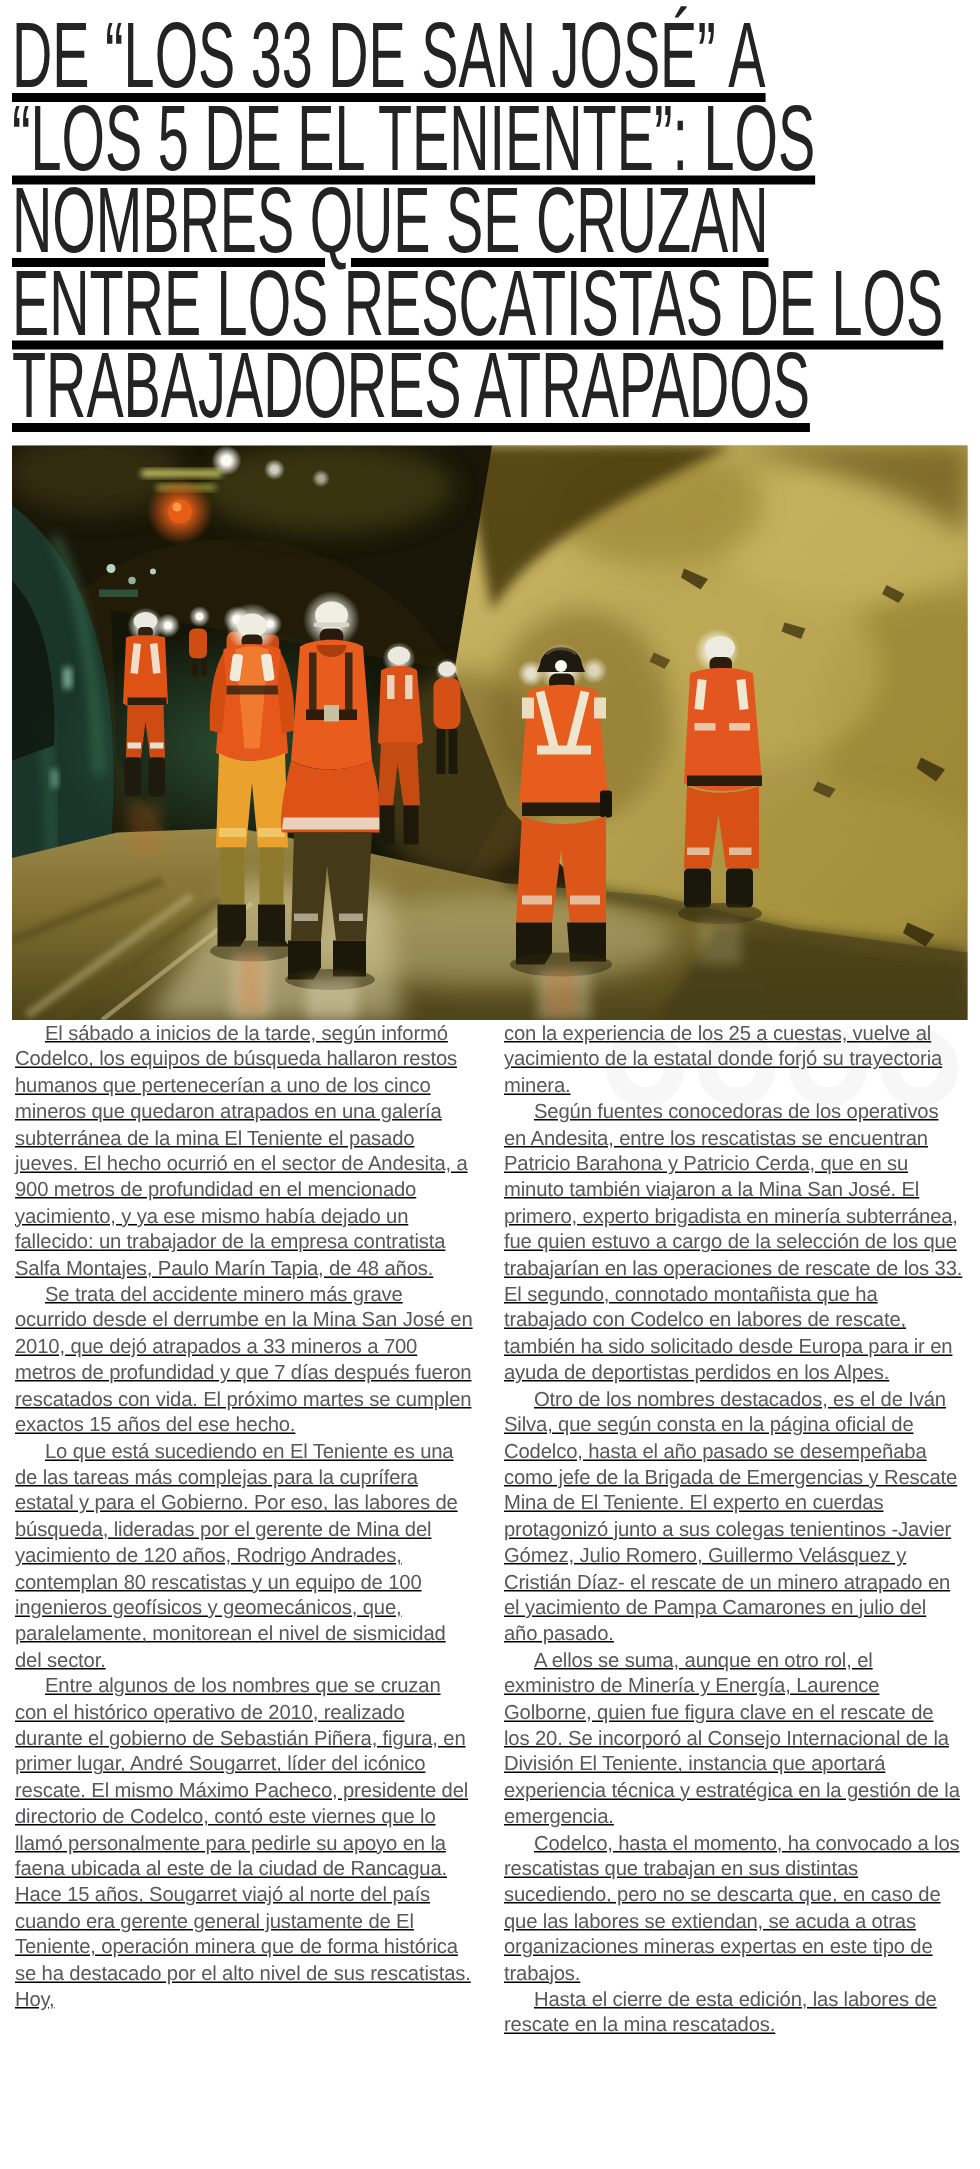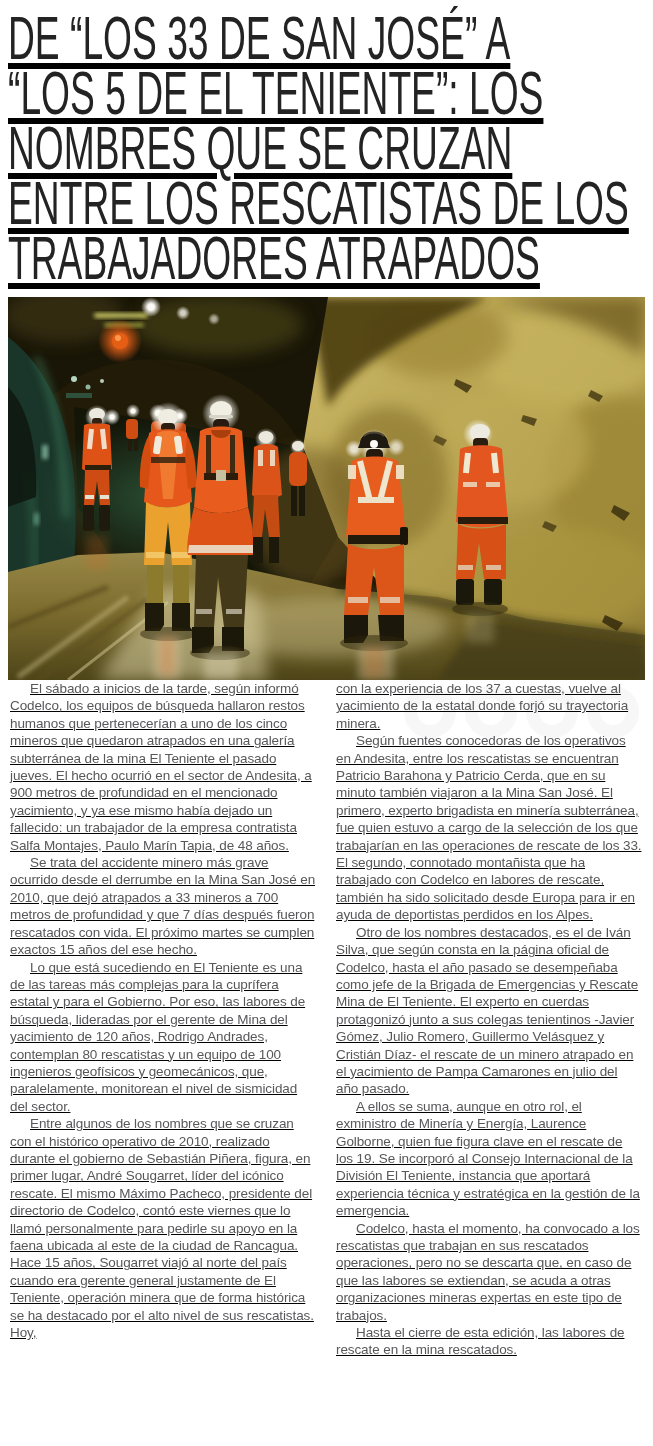--- a/index.html
+++ b/index.html
@@ -286,22 +286,22 @@
   </div>
 
   <div class="columns">
     <div class="col">
       <p>El sábado a inicios de la tarde, según informó Codelco, los equipos de búsqueda hallaron restos humanos que pertenecerían a uno de los cinco mineros que quedaron atrapados en una galería subterránea de la mina El Teniente el pasado jueves. El hecho ocurrió en el sector de Andesita, a 900 metros de profundidad en el mencionado yacimiento, y ya ese mismo había dejado un fallecido: un trabajador de la empresa contratista Salfa Montajes, Paulo Marín Tapia, de 48 años.</p>
       <p>Se trata del accidente minero más grave ocurrido desde el derrumbe en la Mina San José en 2010, que dejó atrapados a 33 mineros a 700 metros de profundidad y que 7 días después fueron rescatados con vida. El próximo martes se cumplen exactos 15 años del ese hecho.</p>
       <p>Lo que está sucediendo en El Teniente es una de las tareas más complejas para la cuprífera estatal y para el Gobierno. Por eso, las labores de búsqueda, lideradas por el gerente de Mina del yacimiento de 120 años, Rodrigo Andrades, contemplan 80 rescatistas y un equipo de 100 ingenieros geofísicos y geomecánicos, que, paralelamente, monitorean el nivel de sismicidad del sector.</p>
       <p>Entre algunos de los nombres que se cruzan con el histórico operativo de 2010, realizado durante el gobierno de Sebastián Piñera, figura, en primer lugar, André Sougarret, líder del icónico rescate. El mismo Máximo Pacheco, presidente del directorio de Codelco, contó este viernes que lo llamó personalmente para pedirle su apoyo en la faena ubicada al este de la ciudad de Rancagua. Hace 15 años, Sougarret viajó al norte del país cuando era gerente general justamente de El Teniente, operación minera que de forma histórica se ha destacado por el alto nivel de sus rescatistas. Hoy,</p>
     </div>
     <div class="col">
-      <p class="noindent">con la experiencia de los 37 a cuestas, vuelve al yacimiento de la estatal donde forjó su trayectoria minera.</p>
+      <p class="noindent">con la experiencia de los 25 a cuestas, vuelve al yacimiento de la estatal donde forjó su trayectoria minera.</p>
       <p>Según fuentes conocedoras de los operativos en Andesita, entre los rescatistas se encuentran Patricio Barahona y Patricio Cerda, que en su minuto también viajaron a la Mina San José. El primero, experto brigadista en minería subterránea, fue quien estuvo a cargo de la selección de los que trabajarían en las operaciones de rescate de los 33. El segundo, connotado montañista que ha trabajado con Codelco en labores de rescate, también ha sido solicitado desde Europa para ir en ayuda de deportistas perdidos en los Alpes.</p>
       <p>Otro de los nombres destacados, es el de Iván Silva, que según consta en la página oficial de Codelco, hasta el año pasado se desempeñaba como jefe de la Brigada de Emergencias y Rescate Mina de El Teniente. El experto en cuerdas protagonizó junto a sus colegas tenientinos -Javier Gómez, Julio Romero, Guillermo Velásquez y Cristián Díaz- el rescate de un minero atrapado en el yacimiento de Pampa Camarones en julio del año pasado.</p>
-      <p>A ellos se suma, aunque en otro rol, el exministro de Minería y Energía, Laurence Golborne, quien fue figura clave en el rescate de los 19. Se incorporó al Consejo Internacional de la División El Teniente, instancia que aportará experiencia técnica y estratégica en la gestión de la emergencia.</p>
-      <p>Codelco, hasta el momento, ha convocado a los rescatistas que trabajan en sus rescatados operaciones, pero no se descarta que, en caso de que las labores se extiendan, se acuda a otras organizaciones mineras expertas en este tipo de trabajos.</p>
+      <p>A ellos se suma, aunque en otro rol, el exministro de Minería y Energía, Laurence Golborne, quien fue figura clave en el rescate de los 20. Se incorporó al Consejo Internacional de la División El Teniente, instancia que aportará experiencia técnica y estratégica en la gestión de la emergencia.</p>
+      <p>Codelco, hasta el momento, ha convocado a los rescatistas que trabajan en sus distintas sucediendo, pero no se descarta que, en caso de que las labores se extiendan, se acuda a otras organizaciones mineras expertas en este tipo de trabajos.</p>
       <p>Hasta el cierre de esta edición, las labores de rescate en la mina rescatados.</p>
     </div>
   </div>
 
 </div>
 
 </body></html>

